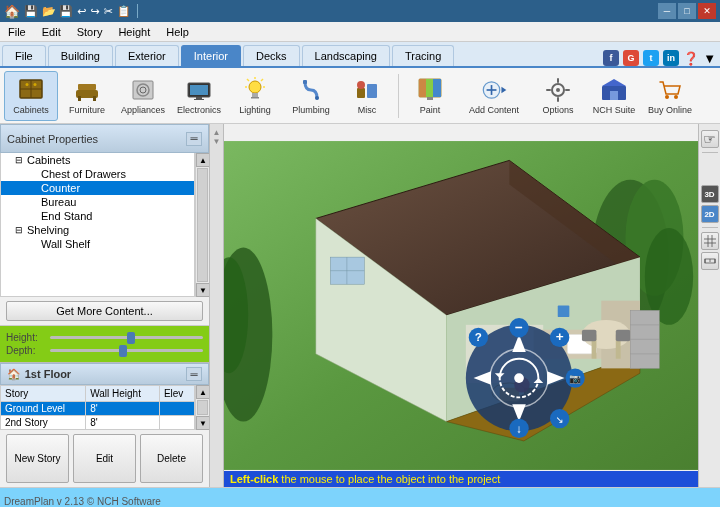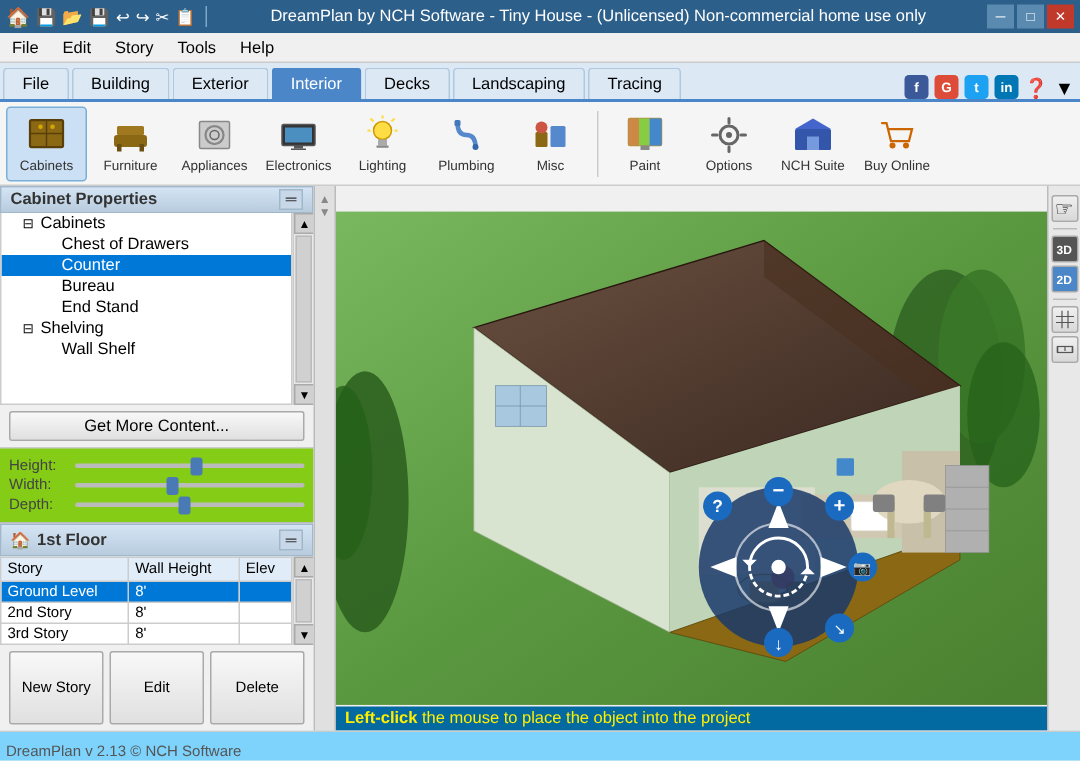--- a/index.html
+++ b/index.html
@@ -30,21 +30,21 @@
     #toolbar-divider { width: 1px; height: 44px; background: #ccc; margin: 0 2px; }
 
     
     #main { display: flex; height: calc(507px - 22px - 20px - 26px - 56px - 20px); }
 
     
     #left-panel { width: 210px; background: #f0f0f0; border-right: 1px solid #bbb; display: flex; flex-direction: column; overflow: hidden; }
     
     
     #cabinet-props { flex: 1; overflow: hidden; display: flex; flex-direction: column; }
-    .panel-header { background: linear-gradient(to bottom, #d4e4f4, #b8ccde); border: 1px solid #a0b8cc; height: 18px; display: flex; align-items: center; padding: 0 6px; font-size: 11px; font-weight: bold; color: #333; }
+    .panel-header { background: linear-gradient(to bottom, #d4e4f4, #b8ccde); border: 1px solid #a0b8cc; height: 29px; display: flex; align-items: center; padding: 0 6px; font-size: 11px; font-weight: normal; color: #333; }
     .panel-header .collapse-btn { margin-left: auto; width: 16px; height: 14px; background: #c8d8e8; border: 1px solid #a0b8cc; display: flex; align-items: center; justify-content: center; font-size: 10px; cursor: pointer; }
     .panel-scroll { flex: 1; overflow-y: auto; background: white; border: 1px solid #ccc; border-top: none; }
     .tree-item { padding: 1px 0; display: flex; align-items: center; cursor: pointer; }
     .tree-item.selected { background: #0078d7; color: white; }
     .tree-indent1 { padding-left: 14px; }
     .tree-indent2 { padding-left: 28px; }
     .tree-expand { width: 12px; font-size: 9px; display: inline-block; }
     .tree-text { font-size: 11px; }
     .panel-btn { margin: 4px 6px; padding: 3px 23px; background: linear-gradient(to bottom, #f8f8f8, #e0e0e0); border: 1px solid #aaa; border-radius: 2px; font-size: 11px; cursor: pointer; text-align: center; }
 
@@ -89,33 +89,32 @@
     <span style="font-size:13px;">🏠</span>
     <span style="font-size:11px;">💾</span>
     <span style="font-size:11px;">📂</span>
     <span style="font-size:11px;">💾</span>
     <span style="font-size:11px;">↩</span>
     <span style="font-size:11px;">↪</span>
     <span style="font-size:11px;">✂</span>
     <span style="font-size:11px;">📋</span>
     <span style="width:1px;height:14px;background:#7aaac8;margin:0 2px;"></span>
   </div>
-  <span style="font-size:11px;">DreamPlan by NCH Software - Tiny House - (Unlicensed) Non-commercial home use only</span>
   <div class="win-controls">
     <button class="win-btn">─</button>
     <button class="win-btn">□</button>
     <button class="win-btn close">✕</button>
   </div>
 </div>
 
 <div id="menu-bar">
   <span>File</span>
   <span>Edit</span>
   <span>Story</span>
-  <span>Tools</span>
+  <span>Height</span>
   <span>Help</span>
 </div>
 
 <div id="tab-bar">
   <div class="tab">File</div>
   <div class="tab">Building</div>
   <div class="tab">Exterior</div>
   <div class="tab active">Interior</div>
   <div class="tab">Decks</div>
   <div class="tab">Landscaping</div>
@@ -216,20 +215,31 @@
       <svg width="28" height="28" viewBox="0 0 28 28">
           <rect x="3" y="3" width="22" height="18" rx="1" fill="#e8d080" stroke="#aa9040" stroke-width="1"></rect>
           <rect x="3" y="3" width="7" height="18" fill="#cc8844"></rect>
           <rect x="10" y="3" width="7" height="18" fill="#88cc44"></rect>
           <rect x="17" y="3" width="8" height="18" fill="#4488cc"></rect>
           <rect x="11" y="21" width="6" height="3" fill="#888"></rect>
         </svg>
     </div>
     <span class="tool-label">Paint</span>
   </div>
+  <div class="tool-item" style="width:70px;">
+    <div class="tool-icon">
+      <svg width="34" height="28" viewBox="0 0 34 28">
+          <circle cx="14" cy="14" r="10" fill="#e8f0f8" stroke="#6699cc" stroke-width="1.5"></circle>
+          <line x1="14" y1="8" x2="14" y2="20" stroke="#3366aa" stroke-width="2"></line>
+          <line x1="8" y1="14" x2="20" y2="14" stroke="#3366aa" stroke-width="2"></line>
+          <polygon points="26,10 32,14 26,18" fill="#3366aa"></polygon>
+        </svg>
+    </div>
+    <span class="tool-label">Add Content</span>
+  </div>
   <div class="tool-item">
     <div class="tool-icon">
       <svg width="28" height="28" viewBox="0 0 28 28">
           <circle cx="14" cy="14" r="6" fill="none" stroke="#666" stroke-width="2"></circle>
           <circle cx="14" cy="14" r="2" fill="#666"></circle>
           <rect x="13" y="2" width="2" height="5" rx="1" fill="#666"></rect>
           <rect x="13" y="21" width="2" height="5" rx="1" fill="#666"></rect>
           <rect x="2" y="13" width="5" height="2" rx="1" fill="#666"></rect>
           <rect x="21" y="13" width="5" height="2" rx="1" fill="#666"></rect>
         </svg>
@@ -307,26 +317,20 @@
         </div>
       </div>
 
       <div class="panel-btn">Get More Content...</div>
 
       <div id="sliders">
         <div class="slider-row">
           <span class="slider-label">Height:</span>
           <div class="slider-track">
             <div class="slider-thumb" style="left:50%;"></div>
-          </div>
-        </div>
-        <div class="slider-row">
-          <span class="slider-label">Width:</span>
-          <div class="slider-track">
-            <div class="slider-thumb" style="left:40%;"></div>
           </div>
         </div>
         <div class="slider-row">
           <span class="slider-label">Depth:</span>
           <div class="slider-track">
             <div class="slider-thumb" style="left:45%;"></div>
           </div>
         </div>
       </div>
     </div>
@@ -351,25 +355,20 @@
               <tr class="selected">
                 <td>Ground Level</td>
                 <td>8'</td>
                 <td></td>
               </tr>
               <tr>
                 <td>2nd Story</td>
                 <td>8'</td>
                 <td></td>
               </tr>
-              <tr>
-                <td>3rd Story</td>
-                <td>8'</td>
-                <td></td>
-              </tr>
             </tbody>
           </table>
         </div>
         <div style="width:14px;background:#e8e8e8;border-left:1px solid #ccc;display:flex;flex-direction:column;">
           <div class="scroll-btn">▲</div>
           <div style="flex:1;background:#d0d0d0;margin:1px;border:1px solid #bbb;"></div>
           <div class="scroll-btn">▼</div>
         </div>
       </div>
       <div class="floor-btn-row">
@@ -491,32 +490,32 @@
       <text x="363" y="249" text-anchor="middle" fill="white" font-size="10">📷</text>
 
       <circle cx="347" cy="287" r="10" fill="#1a6abf"></circle>
       <text x="347" y="291" text-anchor="middle" fill="white" font-size="10">↘</text>
 
       <circle cx="305" cy="297" r="10" fill="#1a6abf"></circle>
       <text x="305" y="302" text-anchor="middle" fill="white" font-size="12">↓</text>
 
     </svg>
 
-    <div style="position:absolute;bottom:0;left:0;right:0;background:#0369a1;color:#ffee00;font-size:11px;padding:2px 6px;">
+    <div style="position:absolute;bottom:0;left:0;right:0;background:#1d4ed8;color:#ffee00;font-size:11px;padding:2px 6px;">
       <div>
         <span style="font-weight:bold;color:#ffee00;">Left-click</span>
         <span> the mouse to place the object into the project</span>
       </div>
     </div>
   </div>
 
   <div id="right-toolbar">
     <div class="right-tool" style="font-size:14px;margin-top:4px;">☞</div>
     <div class="right-divider"></div>
-    <div class="right-tool" style="font-size:8px;font-weight:bold;background:#555;color:white;">3D</div>
+    <div class="right-tool" style="font-size:8px;font-weight:bold;background:#555;color:white;margin-top:28px;">3D</div>
     <div class="right-tool active" style="font-size:8px;font-weight:bold;">2D</div>
     <div class="right-divider"></div>
     <div class="right-tool">
       <svg width="12" height="12" viewBox="0 0 12 12">
           <line x1="4" y1="0" x2="4" y2="12" stroke="#555" stroke-width="0.8"></line>
           <line x1="8" y1="0" x2="8" y2="12" stroke="#555" stroke-width="0.8"></line>
           <line x1="0" y1="4" x2="12" y2="4" stroke="#555" stroke-width="0.8"></line>
           <line x1="0" y1="8" x2="12" y2="8" stroke="#555" stroke-width="0.8"></line>
         </svg>
     </div>

